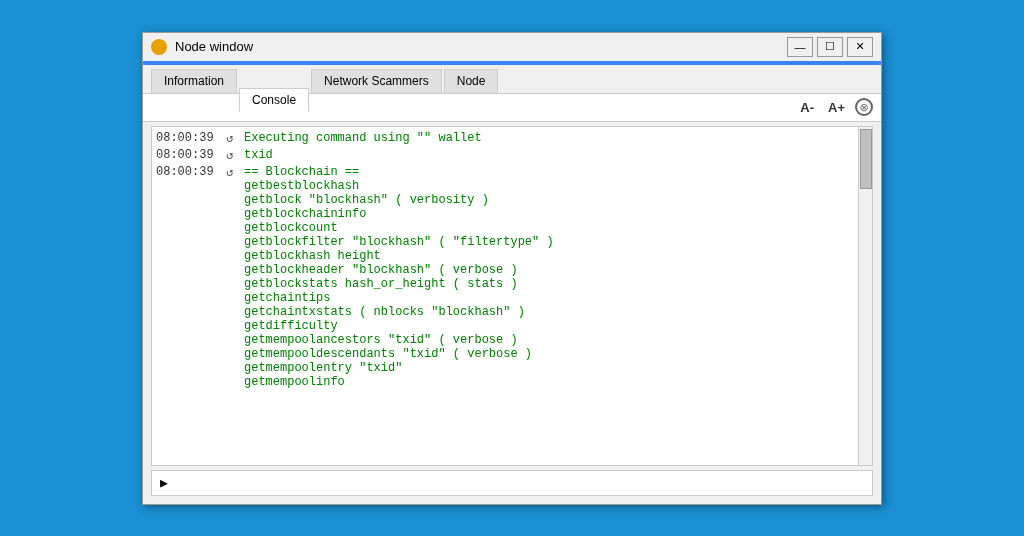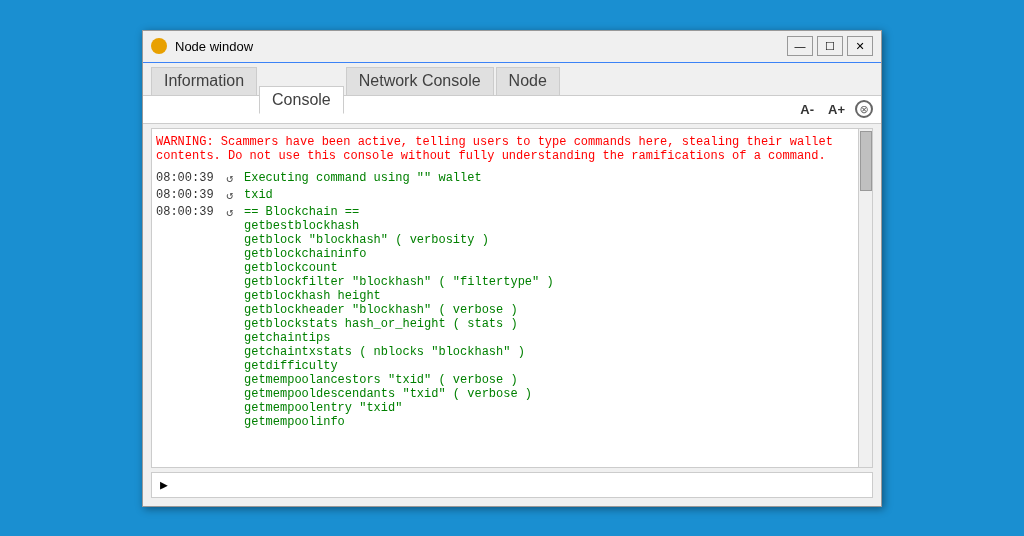--- a/index.html
+++ b/index.html
@@ -16,21 +16,21 @@
       background: #f0f0f0;
       border: 1px solid #999;
       width: 740px;
       box-shadow: 2px 2px 8px rgba(0,0,0,0.4);
     }
     .titlebar {
       background: #f0f0f0;
       display: flex;
       align-items: center;
       padding: 6px 8px;
-      border-bottom: 1px solid #3b82f6;
+      border-bottom: 4px solid #3b82f6;
       height: 32px;
     }
     .titlebar-icon {
       width: 16px;
       height: 16px;
       background: #e8a000;
       border-radius: 50%;
       margin-right: 8px;
       flex-shrink: 0;
     }
@@ -57,26 +57,26 @@
     }
     .tabs {
       display: flex;
       background: #f0f0f0;
       border-bottom: 1px solid #ccc;
       padding: 4px 8px 0;
       gap: 2px;
     }
     .tab {
       padding: 4px 12px;
-      font-size: 16px;
+      font-size: 12px;
       border: 1px solid #ccc;
       border-bottom: none;
       background: #e0e0e0;
       cursor: pointer;
-      color: #404040;
+      color: #000000;
     }
     .tab.active {
       background: #fff;
       border-bottom: 1px solid #fff;
       z-index: 1;
       position: relative;
       top: 19px;
     }
     .toolbar {
       background: #fff;
@@ -199,36 +199,33 @@
     <div class="titlebar-controls">
       <div class="titlebar-btn">—</div>
       <div class="titlebar-btn">☐</div>
       <div class="titlebar-btn close">✕</div>
     </div>
   </div>
 
   <div class="tabs">
     <div class="tab">Information</div>
     <div class="tab active">Console</div>
-    <div class="tab">Network Console</div>
+    <div class="tab">Network Scammers</div>
     <div class="tab">Node</div>
   </div>
 
   <div class="toolbar">
     <span class="font-btn">A-</span>
     <span class="font-btn">A+</span>
     <div class="close-circle">⊗</div>
   </div>
 
   <div class="console-area">
     <div class="console-content">
 
-      <div class="warning-text">WARNING: Scammers have been active, telling users to type commands here, stealing
-their wallet contents. Do not use this console without fully understanding the
-ramifications of a command.</div>
 
       <div class="log-line">
         <span class="timestamp">08:00:39</span>
         <span class="log-icon">↺</span>
         <span class="log-text">Executing command using "" wallet</span>
       </div>
 
       <div class="log-line">
         <span class="timestamp">08:00:39</span>
         <span class="log-icon">↺</span>

